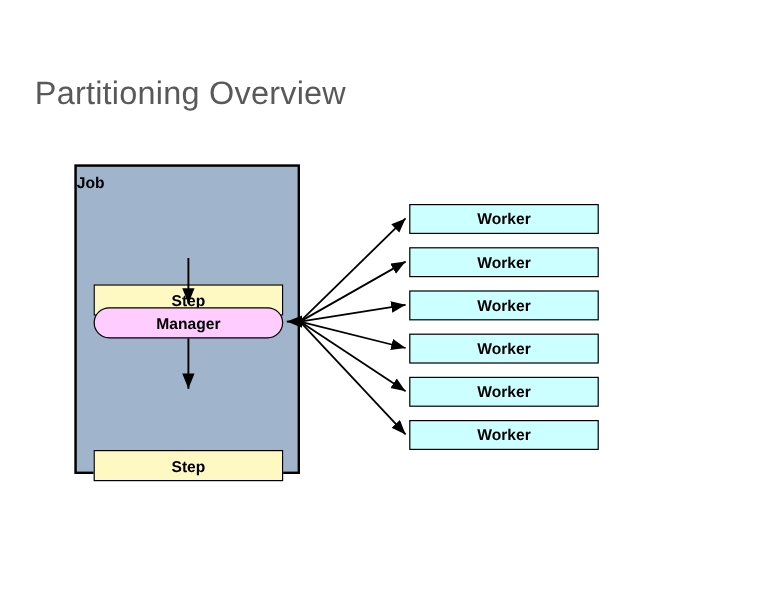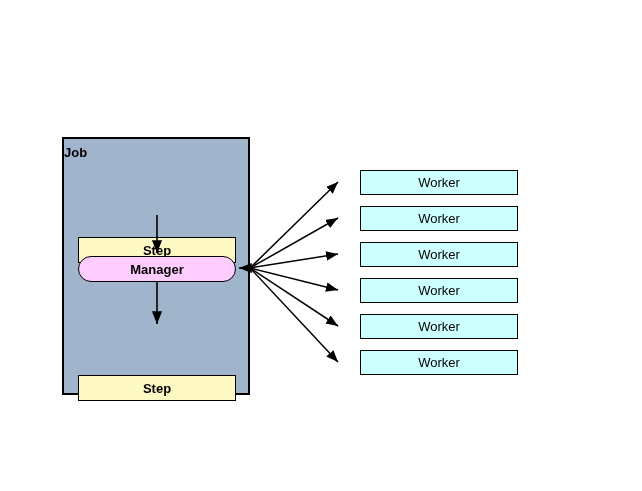--- a/index.html
+++ b/index.html
@@ -64,48 +64,49 @@
     font-weight: bold;
     color: #000000;
   }
   .box-cyan { background: #fef9c3; margin-top: 48px; }
   .box-pink { background: #ffccff; }
   #step-top    { top: 189px; }
   #manager-box { top: 256px; border-radius: 13px; }
   #step-bottom { top: 327px; }
   .worker-box {
     position: absolute;
-    left: 360px;
+    left: 341px;
     width: 158px;
     height: 25px;
     background: #ccffff;
     border: 1px solid #000000;
     box-sizing: border-box;
     display: flex;
     align-items: center;
     justify-content: center;
     font-family: "Liberation Sans", sans-serif;
     font-size: 13px;
-    font-weight: normal;
+    font-weight: bold;
     color: #000000;
   }
   #arrow-layer {
     position: absolute;
     left: 0;
     top: 0;
     width: 642px;
     height: 491px;
     pointer-events: none;
   }
 </style>
 </head>
 <body>
 
 <div id="canvas">
 
+  <div id="slide-title">Partitioning Overview</div>
 
   <div id="job-container">
     <div id="job-label">Job</div>
   </div>
 
   <div class="inner-box box-cyan" id="step-top">Step</div>
   <div class="inner-box box-pink" id="manager-box">Manager</div>
   <div class="inner-box box-cyan" id="step-bottom">Step</div>
 
   <div class="worker-box" style="top:170px">Worker</div>

